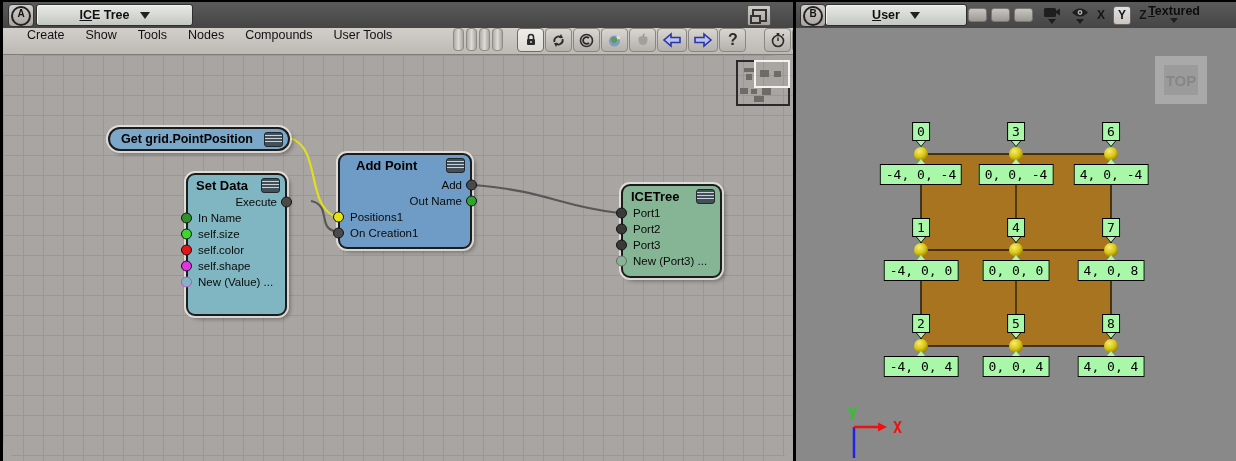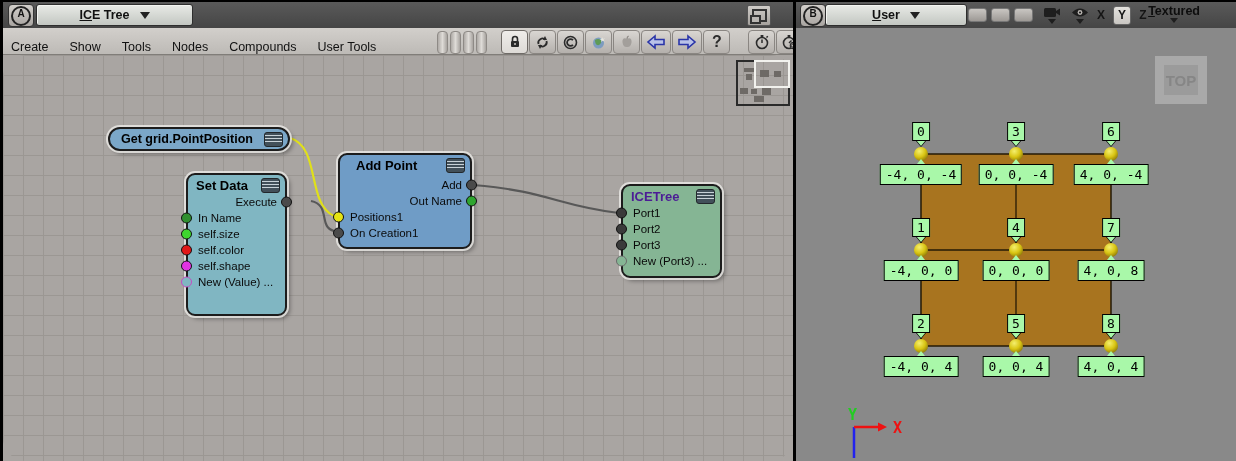--- a/index.html
+++ b/index.html
@@ -10,21 +10,21 @@
   .panel-a{position:absolute;left:0;top:0;width:793px;height:461px;background:#a9a5a2;border-left:3px solid #000;border-top:2px solid #000;box-sizing:border-box;}
   .titlebar{position:relative;height:26px;background:linear-gradient(#5a5a5a,#454545);}
   .badge{position:absolute;left:5px;top:2px;width:24px;height:21px;background:linear-gradient(#d2cfcb,#a9a5a1);border:1px solid #333;border-radius:4px;display:flex;align-items:center;justify-content:center;}
   .badge b{width:16px;height:16px;border:2px solid #222;border-radius:50%;font-size:10px;line-height:12px;text-align:center;color:#111;font-weight:bold;}
   .viewsel{position:absolute;left:33px;top:2px;width:155px;height:20px;background:linear-gradient(#e8eae6,#c3c7c2);border:1px solid #2e2e2e;border-radius:3px;box-shadow:inset 1px 1px 0 #f4f5f2;display:flex;align-items:center;justify-content:center;font-size:12.5px;font-weight:bold;color:#111;}
   .viewsel .caret,.dd-caret{width:0;height:0;border-left:5px solid transparent;border-right:5px solid transparent;border-top:7px solid #222;margin-left:10px;}
   .mn{text-decoration:underline;}
   .restore-btn{position:absolute;right:22px;top:3px;width:22px;height:19px;background:linear-gradient(#cfccc8,#a5a19d);border:1px solid #555;border-radius:2px;display:flex;align-items:center;justify-content:center;}
   .restore-glyph{position:relative;width:11px;height:9px;border:2px solid #333;}
   .restore-glyph::before{content:"";position:absolute;left:-4px;bottom:-4px;width:7px;height:5px;border:2px solid #333;background:#b9b6b2;}
-  .menubar{position:relative;height:27px;background:linear-gradient(#d2cfcb,#bdbab6);border-bottom:1px solid #807d79;display:flex;align-items:flex-end;padding-left:8px;box-sizing:border-box;}
+  .menubar{position:relative;height:27px;background:linear-gradient(#d2cfcb,#bdbab6);border-bottom:1px solid #807d79;display:flex;align-items:flex-start;padding-left:24px;box-sizing:border-box;}
   .menu-item{font-size:12.5px;color:#111;margin-right:21px;white-space:nowrap;}
   .grips{display:flex;gap:2px;margin:0 6px 0 40px;}
   .grip{width:9px;height:21px;border-radius:4px;background:linear-gradient(90deg,#aeaaa6,#dedbd7,#a8a4a0);border:1px solid #8e8a86;}
   .tb-group{display:flex;gap:1px;margin-left:8px;align-items:center;}
   .tb-btn{width:25px;height:22px;border-radius:4px;background:linear-gradient(#d9d6d2,#b4b0ac);border:1px solid #8a8682;display:flex;align-items:center;justify-content:center;}
   .tb-btn.pressed{background:linear-gradient(#efedea,#dddad6);border-color:#6f6b67;}
   .tb-sep{width:1px;height:24px;background:#8d8985;margin:0 5px;}
   .help-q{font-size:16px;font-weight:bold;color:#2b2b2b;}
   .nohl{margin-left:6px;height:20px;min-width:122px;background:linear-gradient(#3a3a3a,#141414);border:1px solid #000;border-radius:10px;display:flex;align-items:center;padding:0 6px 0 12px;box-sizing:border-box;}
   .nohl span{color:#e6e6e6;font-size:12px;flex:1;}
@@ -43,21 +43,21 @@
   .prow.right{justify-content:flex-end;}
   .pdot{position:absolute;top:50%;width:9px;height:9px;border-radius:50%;border:1.5px solid #101010;transform:translateY(-50%);}
   .prow.left .pdot{left:-7px;}
   .prow.right .pdot{right:-7px;}
   .prow.left{padding-left:10px;}
   .node-get{left:105px;top:72px;width:182px;height:24px;background:#7ba7c8;border-radius:12px;display:flex;align-items:center;justify-content:space-between;padding:0 5px 0 11px;font-size:12.5px;font-weight:bold;}
   .node-setdata{left:183px;top:118px;width:101px;background:#80b6c2;padding-bottom:24px;}
   .node-addpoint{left:335px;top:98px;width:134px;background:#6f9cc6;padding-bottom:6px;}
   .node-addpoint .node-title{padding-bottom:4px;padding-left:16px;}
   .node-icetree{left:618px;top:129px;width:101px;background:#85b594;padding-bottom:7px;}
-  .node-icetree .node-title{color:#4c1d95;}
+  .node-icetree .node-title{color:#000000;}
   .minimap{position:absolute;right:3px;top:5px;width:50px;height:42px;border:2px solid #2a2a2a;}
   .minimap .blk{position:absolute;background:#6e6a66;}
   .minimap .frame{position:absolute;right:-2px;top:-2px;width:32px;height:24px;border:2px solid #f2f2ee;}
   
   .panel-b{position:absolute;left:793px;top:0;width:443px;height:461px;background:#898989;border-left:3px solid #000;border-top:2px solid #000;box-sizing:border-box;}
   .panel-b .titlebar{height:26px;}
   .camsel{position:absolute;left:29px;top:2px;width:140px;height:20px;background:linear-gradient(#e8eae6,#c3c7c2);border:1px solid #2e2e2e;border-radius:3px;box-shadow:inset 1px 1px 0 #f4f5f2;display:flex;align-items:center;justify-content:center;font-size:12.5px;font-weight:bold;color:#111;}
   .mini-btn{width:17px;height:12px;border-radius:3px;background:linear-gradient(#c9c6c2,#9d9995);border:1px solid #777;}
   .hdr-icons{position:absolute;left:172px;top:0;height:26px;display:flex;align-items:center;gap:4px;}
   .icon-stack{display:flex;flex-direction:column;align-items:center;gap:1px;margin-left:6px;}

